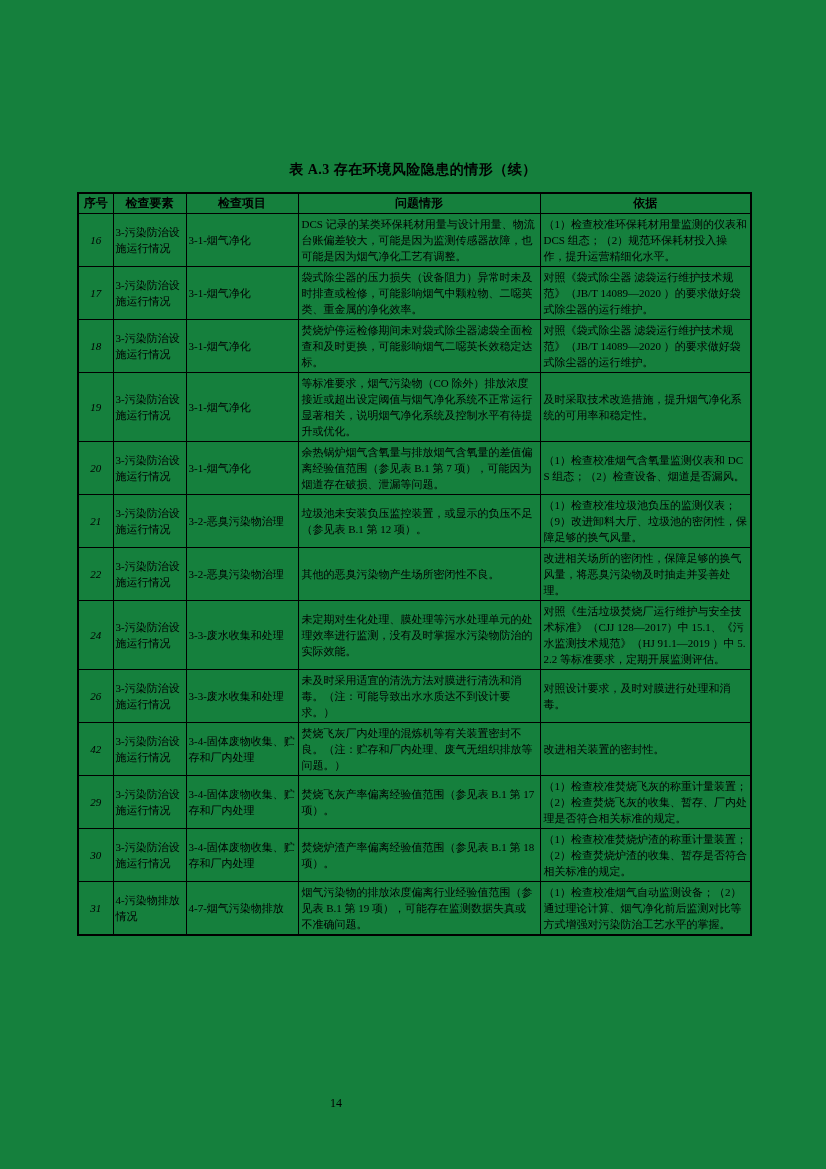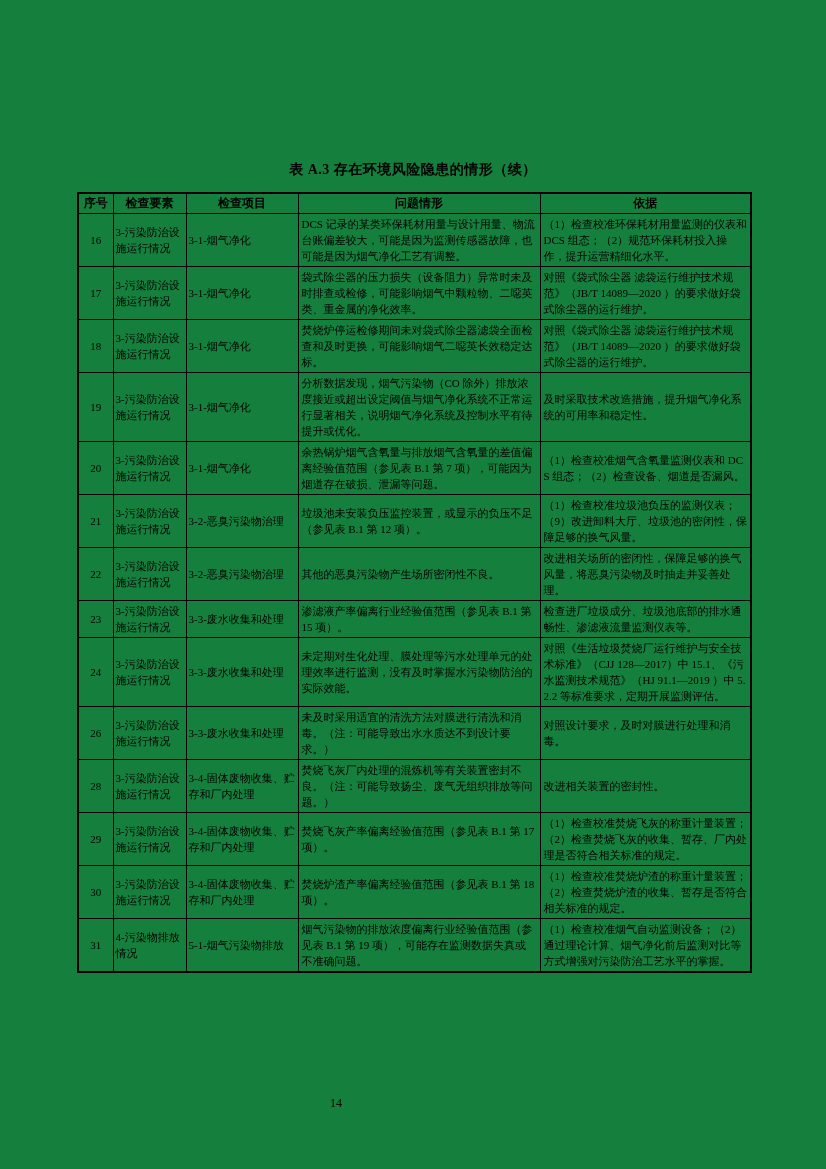--- a/index.html
+++ b/index.html
@@ -24,21 +24,21 @@
     font-size:11px;
     line-height:16px;
     padding:2px 3px;
     vertical-align:middle;
     word-break:break-all;
   }
   .risk-table th {
     font-size:12px; font-weight:bold; text-align:center;
     padding:2px 1px; line-height:15px;
   }
-  td.c-no { text-align:center; padding:2px 0; }
+  td.c-no { text-align:center; padding:2px 0;font-style:italic; }
   td.c-el, td.c-item { padding:2px 2px; }
   .page-number {
     position:absolute; top:1096px; left:0; width:672px;
     text-align:center; font-size:12px;
   }
 </style>
 </head>
 <body>
 
 <div class="page">
@@ -80,21 +80,21 @@
           <td class="c-no">18</td>
           <td class="c-el">3-污染防治设施运行情况</td>
           <td class="c-item">3-1-烟气净化</td>
           <td class="c-prob">焚烧炉停运检修期间未对袋式除尘器滤袋全面检查和及时更换，可能影响烟气二噁英长效稳定达标。</td>
           <td class="c-basis">对照《袋式除尘器 滤袋运行维护技术规范》（JB/T 14089—2020 ）的要求做好袋式除尘器的运行维护。</td>
         </tr>
         <tr>
           <td class="c-no">19</td>
           <td class="c-el">3-污染防治设施运行情况</td>
           <td class="c-item">3-1-烟气净化</td>
-          <td class="c-prob">分析数据发现，烟气污染物（CO 除外）排放浓度接近或超出设定阈值与烟气净化系统不正常运行显著相关，说明烟气净化系统及控制水平有待提升或优化。</td>
+          <td class="c-prob">等标准要求，烟气污染物（CO 除外）排放浓度接近或超出设定阈值与烟气净化系统不正常运行显著相关，说明烟气净化系统及控制水平有待提升或优化。</td>
           <td class="c-basis">及时采取技术改造措施，提升烟气净化系统的可用率和稳定性。</td>
         </tr>
         <tr>
           <td class="c-no">20</td>
           <td class="c-el">3-污染防治设施运行情况</td>
           <td class="c-item">3-1-烟气净化</td>
           <td class="c-prob">余热锅炉烟气含氧量与排放烟气含氧量的差值偏离经验值范围（参见表 B.1 第 7 项），可能因为烟道存在破损、泄漏等问题。</td>
           <td class="c-basis">（1）检查校准烟气含氧量监测仪表和 DCS 组态；（2）检查设备、烟道是否漏风。</td>
         </tr>
         <tr>
@@ -105,65 +105,58 @@
           <td class="c-basis">（1）检查校准垃圾池负压的监测仪表；（9）改进卸料大厅、垃圾池的密闭性，保障足够的换气风量。</td>
         </tr>
         <tr>
           <td class="c-no">22</td>
           <td class="c-el">3-污染防治设施运行情况</td>
           <td class="c-item">3-2-恶臭污染物治理</td>
           <td class="c-prob">其他的恶臭污染物产生场所密闭性不良。</td>
           <td class="c-basis">改进相关场所的密闭性，保障足够的换气风量，将恶臭污染物及时抽走并妥善处理。</td>
         </tr>
         <tr>
-          <td class="c-no">23</td>
-          <td class="c-el">3-污染防治设施运行情况</td>
-          <td class="c-item">3-3-废水收集和处理</td>
-          <td class="c-prob">渗滤液产率偏离行业经验值范围（参见表 B.1 第 15 项）。</td>
-          <td class="c-basis">检查进厂垃圾成分、垃圾池底部的排水通畅性、渗滤液流量监测仪表等。</td>
-        </tr>
-        <tr>
           <td class="c-no">24</td>
           <td class="c-el">3-污染防治设施运行情况</td>
           <td class="c-item">3-3-废水收集和处理</td>
           <td class="c-prob">未定期对生化处理、膜处理等污水处理单元的处理效率进行监测，没有及时掌握水污染物防治的实际效能。</td>
           <td class="c-basis">对照《生活垃圾焚烧厂运行维护与安全技术标准》（CJJ 128—2017）中 15.1、《污水监测技术规范》（HJ 91.1—2019 ）中 5.2.2 等标准要求，定期开展监测评估。</td>
         </tr>
         <tr>
           <td class="c-no">26</td>
           <td class="c-el">3-污染防治设施运行情况</td>
           <td class="c-item">3-3-废水收集和处理</td>
           <td class="c-prob">未及时采用适宜的清洗方法对膜进行清洗和消毒。（注：可能导致出水水质达不到设计要求。）</td>
           <td class="c-basis">对照设计要求，及时对膜进行处理和消毒。</td>
         </tr>
         <tr>
-          <td class="c-no">28</td>
+          <td class="c-no">42</td>
           <td class="c-el">3-污染防治设施运行情况</td>
           <td class="c-item">3-4-固体废物收集、贮存和厂内处理</td>
-          <td class="c-prob">焚烧飞灰厂内处理的混炼机等有关装置密封不良。（注：可能导致扬尘、废气无组织排放等问题。）</td>
+          <td class="c-prob">焚烧飞灰厂内处理的混炼机等有关装置密封不良。（注：贮存和厂内处理、废气无组织排放等问题。）</td>
           <td class="c-basis">改进相关装置的密封性。</td>
         </tr>
         <tr>
           <td class="c-no">29</td>
           <td class="c-el">3-污染防治设施运行情况</td>
           <td class="c-item">3-4-固体废物收集、贮存和厂内处理</td>
           <td class="c-prob">焚烧飞灰产率偏离经验值范围（参见表 B.1 第 17 项）。</td>
           <td class="c-basis">（1）检查校准焚烧飞灰的称重计量装置；（2）检查焚烧飞灰的收集、暂存、厂内处理是否符合相关标准的规定。</td>
         </tr>
         <tr>
           <td class="c-no">30</td>
           <td class="c-el">3-污染防治设施运行情况</td>
           <td class="c-item">3-4-固体废物收集、贮存和厂内处理</td>
           <td class="c-prob">焚烧炉渣产率偏离经验值范围（参见表 B.1 第 18 项）。</td>
           <td class="c-basis">（1）检查校准焚烧炉渣的称重计量装置；（2）检查焚烧炉渣的收集、暂存是否符合相关标准的规定。</td>
         </tr>
         <tr>
           <td class="c-no">31</td>
           <td class="c-el">4-污染物排放情况</td>
-          <td class="c-item">5-1-烟气污染物排放</td>
+          <td class="c-item">4-7-烟气污染物排放</td>
           <td class="c-prob">烟气污染物的排放浓度偏离行业经验值范围（参见表 B.1 第 19 项），可能存在监测数据失真或不准确问题。</td>
           <td class="c-basis">（1）检查校准烟气自动监测设备；（2）通过理论计算、烟气净化前后监测对比等方式增强对污染防治工艺水平的掌握。</td>
         </tr>
       </tbody>
   </table>
 
   <div class="page-number">14</div>
 </div>
 
 </body></html>

